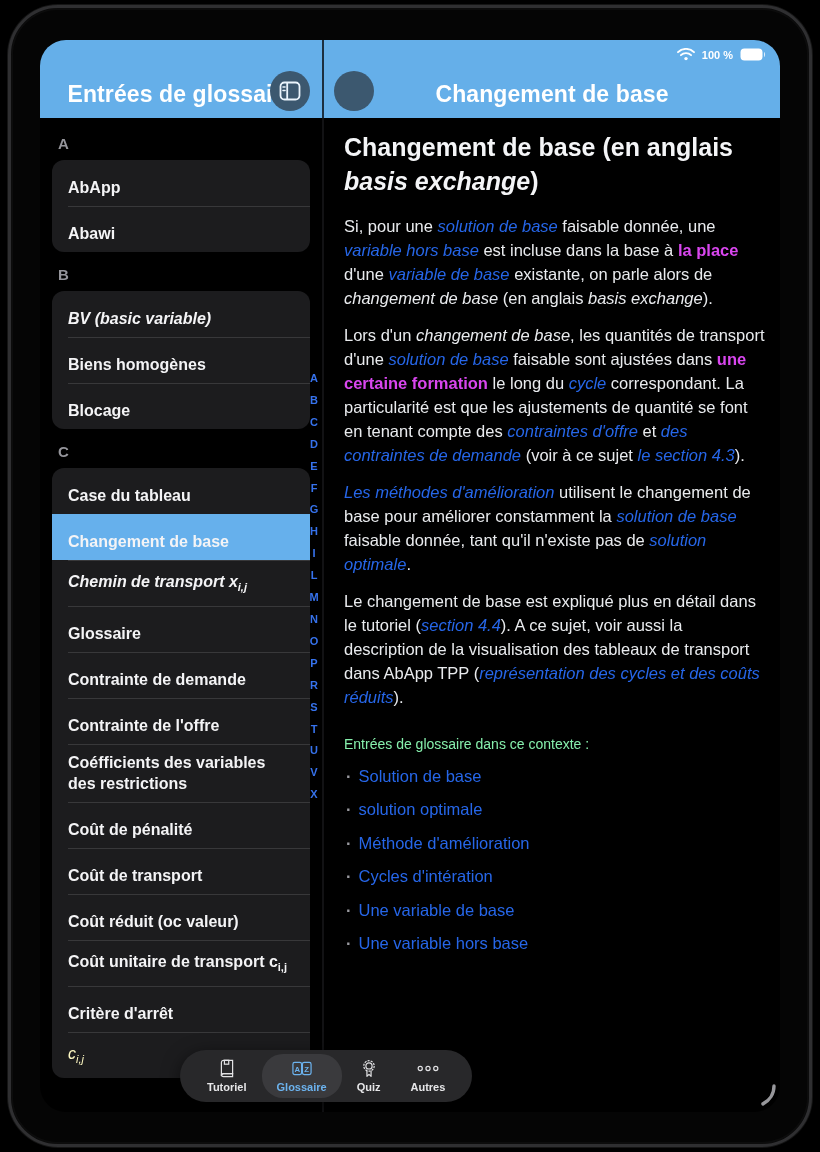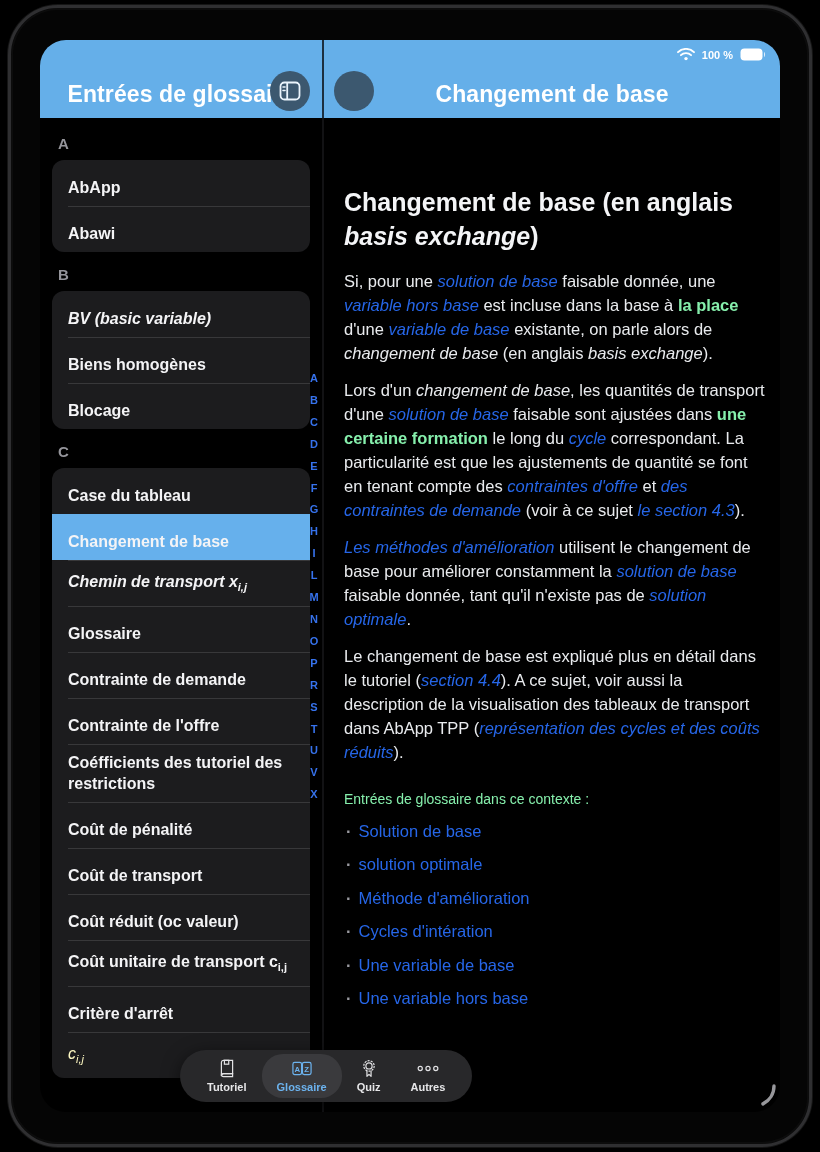--- a/index.html
+++ b/index.html
@@ -39,26 +39,26 @@
   .row.sel{background:var(--c-sel);}
   .row.sel::before{display:none;}
   .lbl{color:#f4f4f6;font-size:16px;font-weight:600;line-height:21px;}
   .lbl.i{font-style:italic;}
   .lbl.dim{color:#fef9c3;font-weight:500;}
   .lbl sub{font-size:11px;}
   
   .index{position:absolute;left:266px;top:328px;width:16px;text-align:center;z-index:4;}
   .index span{display:block;color:var(--c-index);font-size:11px;font-weight:700;line-height:21.9px;cursor:pointer;}
   
-  .main{flex:1;padding:23px 14px 0 20px;color:#e9ebee;margin-top:44px;}
+  .main{flex:1;padding:12px 14px 0 20px;color:#e9ebee;}
   .main h1{color:#f4f5f7;font-size:25px;line-height:34px;font-weight:600;margin-bottom:16px;}
   .main p{font-size:16.5px;line-height:24px;margin-bottom:13px;}
   .main h2{color:#86efac;font-size:14px;font-weight:500;margin-top:27px;margin-bottom:3px;}
   .lnk{color:var(--c-link);cursor:pointer;}
-  .b{font-weight:700;color:#86efac;}
+  .b{font-weight:700;color:#d946ef;}
   .i{font-style:italic;}
   .ctx-item{margin-top:13.5px;font-size:16.5px;line-height:20px;display:flex;align-items:baseline;}
   .dot{color:#9a9aa0;margin:0 7px 0 2px;font-weight:700;}
   
   .tabbar{position:absolute;left:140px;bottom:10px;height:52px;background:#28282a;border-radius:26px;
           display:flex;align-items:center;padding:0 12px;z-index:10;box-shadow:0 4px 18px rgba(0,0,0,.55);}
   .tab{display:flex;flex-direction:column;align-items:center;justify-content:center;gap:3px;
        background:none;border:none;color:#e6e6e8;font-family:inherit;font-size:11px;font-weight:600;
        padding:5px 15px;border-radius:21px;height:44px;cursor:pointer;white-space:nowrap;}
   .tab svg{display:block;}
@@ -144,21 +144,21 @@
             <div class="row">
               <span class="lbl">Glossaire</span>
             </div>
             <div class="row">
               <span class="lbl">Contrainte de demande</span>
             </div>
             <div class="row">
               <span class="lbl">Contrainte de l'offre</span>
             </div>
             <div class="row">
-              <span class="lbl">Coéfficients des tutoriel des restrictions</span>
+              <span class="lbl">Coéfficients des variables des restrictions</span>
             </div>
             <div class="row">
               <span class="lbl">Coût de pénalité</span>
             </div>
             <div class="row">
               <span class="lbl">Coût de transport</span>
             </div>
             <div class="row">
               <span class="lbl">Coût réduit (oc valeur)</span>
             </div>

